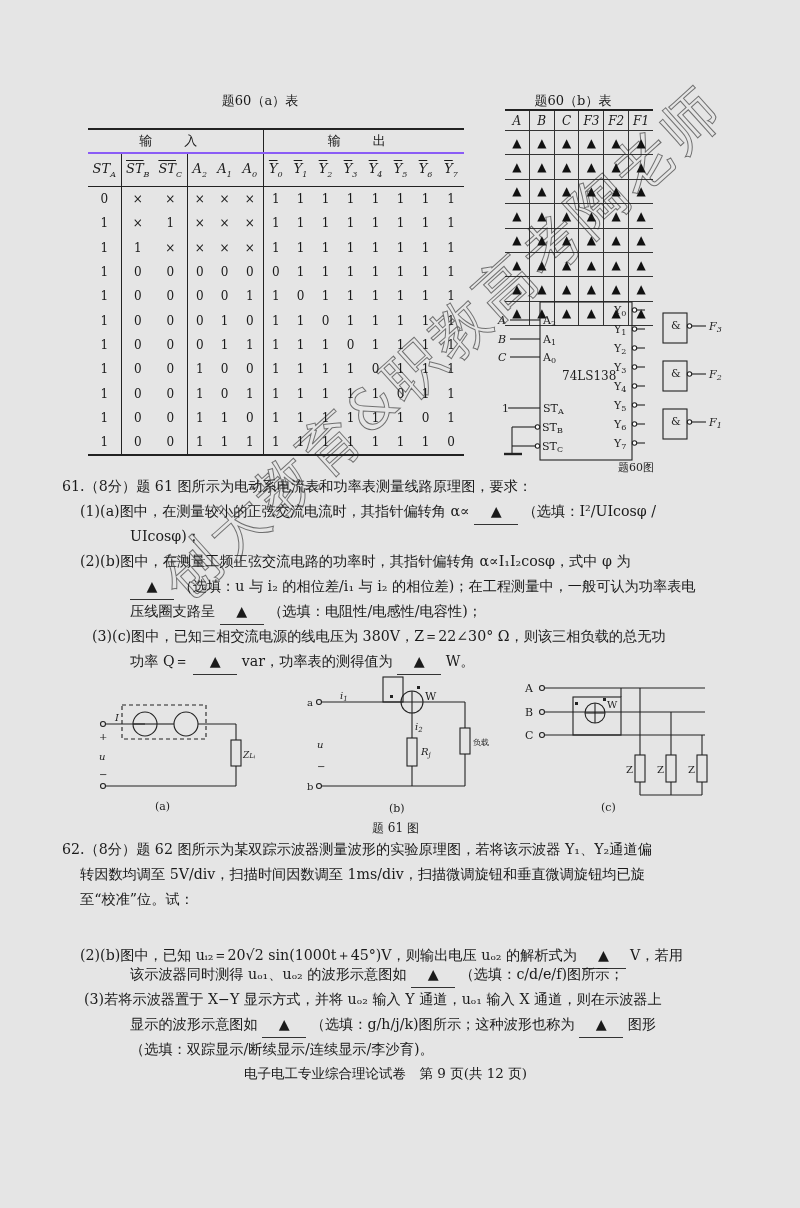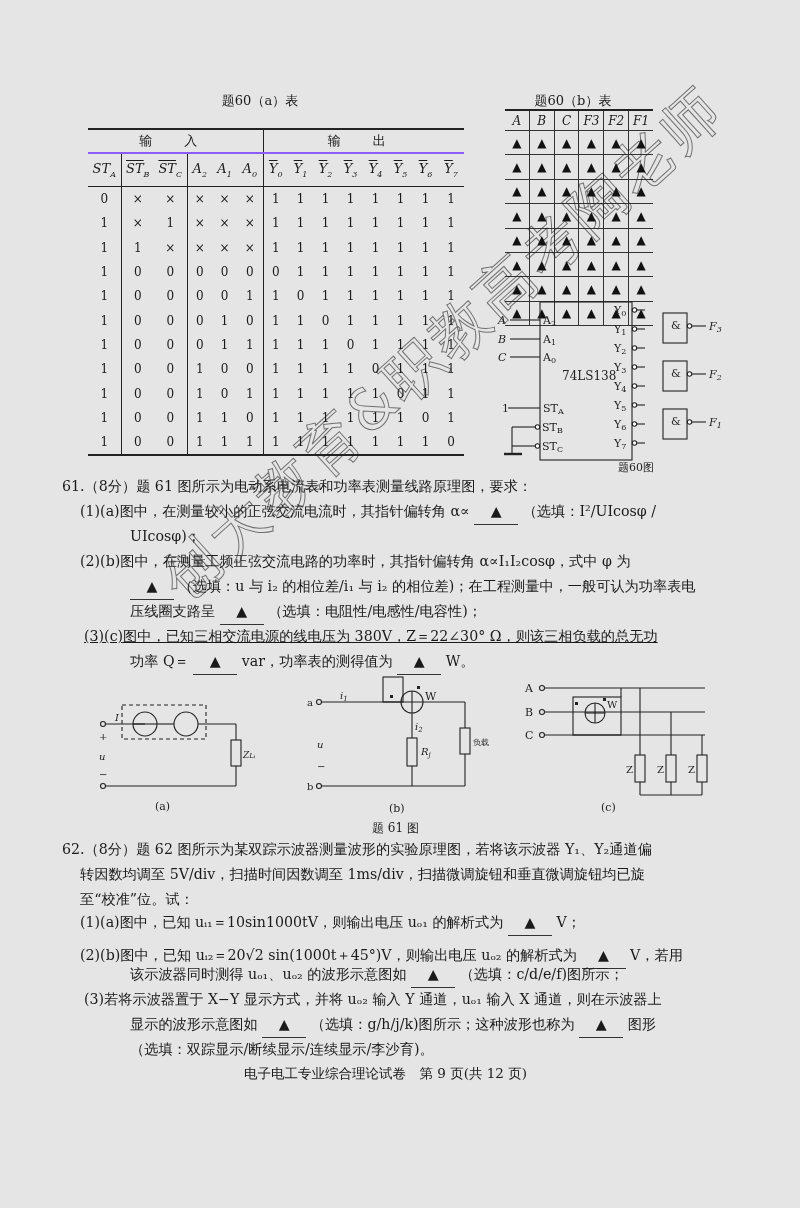--- a/index.html
+++ b/index.html
@@ -425,21 +425,21 @@
   <div class="abs q" style="left:80px;top:549px;">(2)(b)图中，在测量工频正弦交流电路的功率时，其指针偏转角 α∝I₁I₂cosφ，式中 φ 为</div>
   <div class="abs q" style="left:130px;top:574px;">
     <span class="blank">▲</span>
     <span>（选填：u 与 i₂ 的相位差/i₁ 与 i₂ 的相位差)；在工程测量中，一般可认为功率表电</span>
   </div>
   <div class="abs q" style="left:130px;top:599px;">
     <span>压线圈支路呈</span>
     <span class="blank">▲</span>
     <span>（选填：电阻性/电感性/电容性)；</span>
   </div>
-  <div class="abs q" style="left:84px;top:624px;text-decoration:underline;">(3)(c)图中，已知三相交流电源的线电压为 380V，Z＝22∠30° Ω，则该三相负载的总无功</div>
+  <div class="abs q" style="left:92px;top:624px;">(3)(c)图中，已知三相交流电源的线电压为 380V，Z＝22∠30° Ω，则该三相负载的总无功</div>
   <div class="abs q" style="left:130px;top:649px;">
     <span>功率 Q＝</span>
     <span class="blank">▲</span>
     <span>var，功率表的测得值为</span>
     <span class="blank">▲</span>
     <span>W。</span>
   </div>
 
   <svg class="abs" style="left:95px;top:690px;" width="160" height="130" viewBox="0 0 160 130">
     <g stroke="#222" stroke-width="1.1" fill="none">
@@ -538,25 +538,20 @@
       <text x="111" y="97" font-size="10">Z</text>
       <text x="142" y="97" font-size="10">Z</text>
       <text x="173" y="97" font-size="10">Z</text>
       <text x="86" y="135">(c)</text>
     </g>
   </svg>
 
   <div class="abs q" style="left:62px;top:837px;">62.（8分）题 62 图所示为某双踪示波器测量波形的实验原理图，若将该示波器 Y₁、Y₂通道偏</div>
   <div class="abs q" style="left:80px;top:862px;">转因数均调至 5V/div，扫描时间因数调至 1ms/div，扫描微调旋钮和垂直微调旋钮均已旋</div>
   <div class="abs q" style="left:80px;top:887px;">至“校准”位。试：</div>
-  <div class="abs q" style="left:80px;top:910px;">
-    <span>(1)(a)图中，已知 uᵢ₁＝10sin1000tV，则输出电压 uₒ₁ 的解析式为</span>
-    <span class="blank">▲</span>
-    <span>V；</span>
-  </div>
   <div class="abs q" style="left:80px;top:937px;margin-top:6px;">
     <span>(2)(b)图中，已知 uᵢ₂＝20√2 sin(1000t＋45°)V，则输出电压 uₒ₂ 的解析式为</span>
     <span class="blank">▲</span>
     <span>V，若用</span>
   </div>
   <div class="abs q" style="left:130px;top:962px;">
     <span>该示波器同时测得 uₒ₁、uₒ₂ 的波形示意图如</span>
     <span class="blank">▲</span>
     <span>（选填：c/d/e/f)图所示；</span>
   </div>

